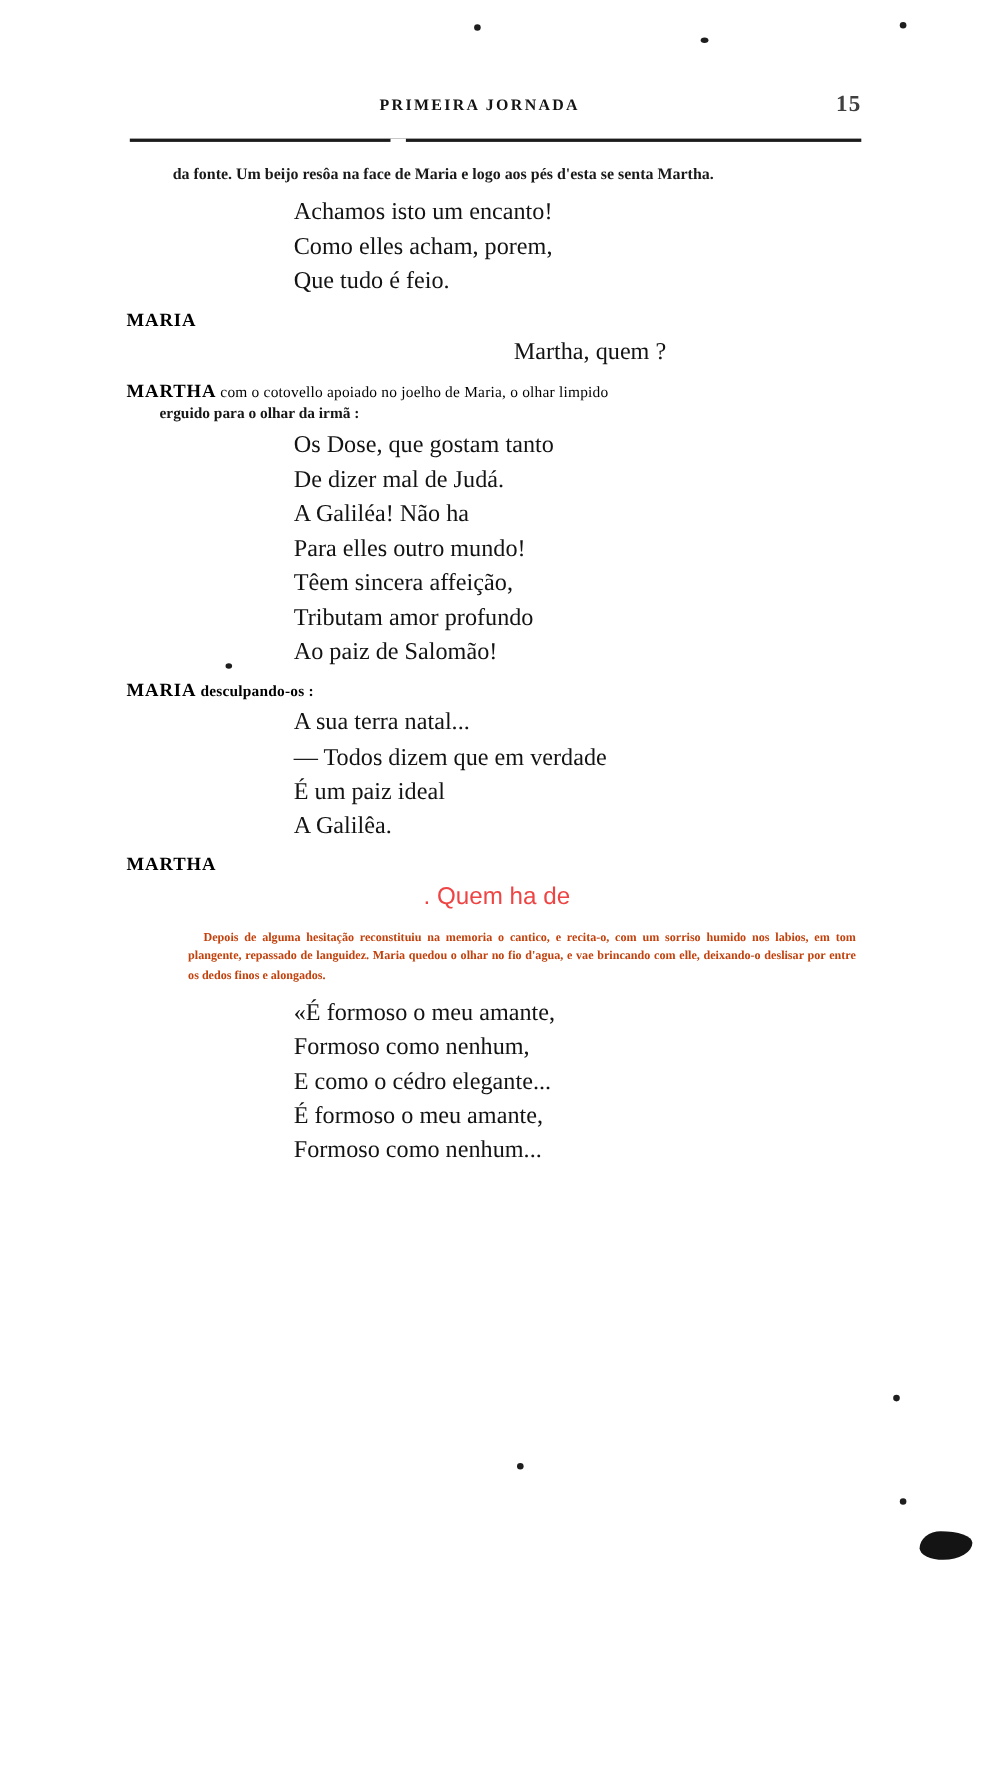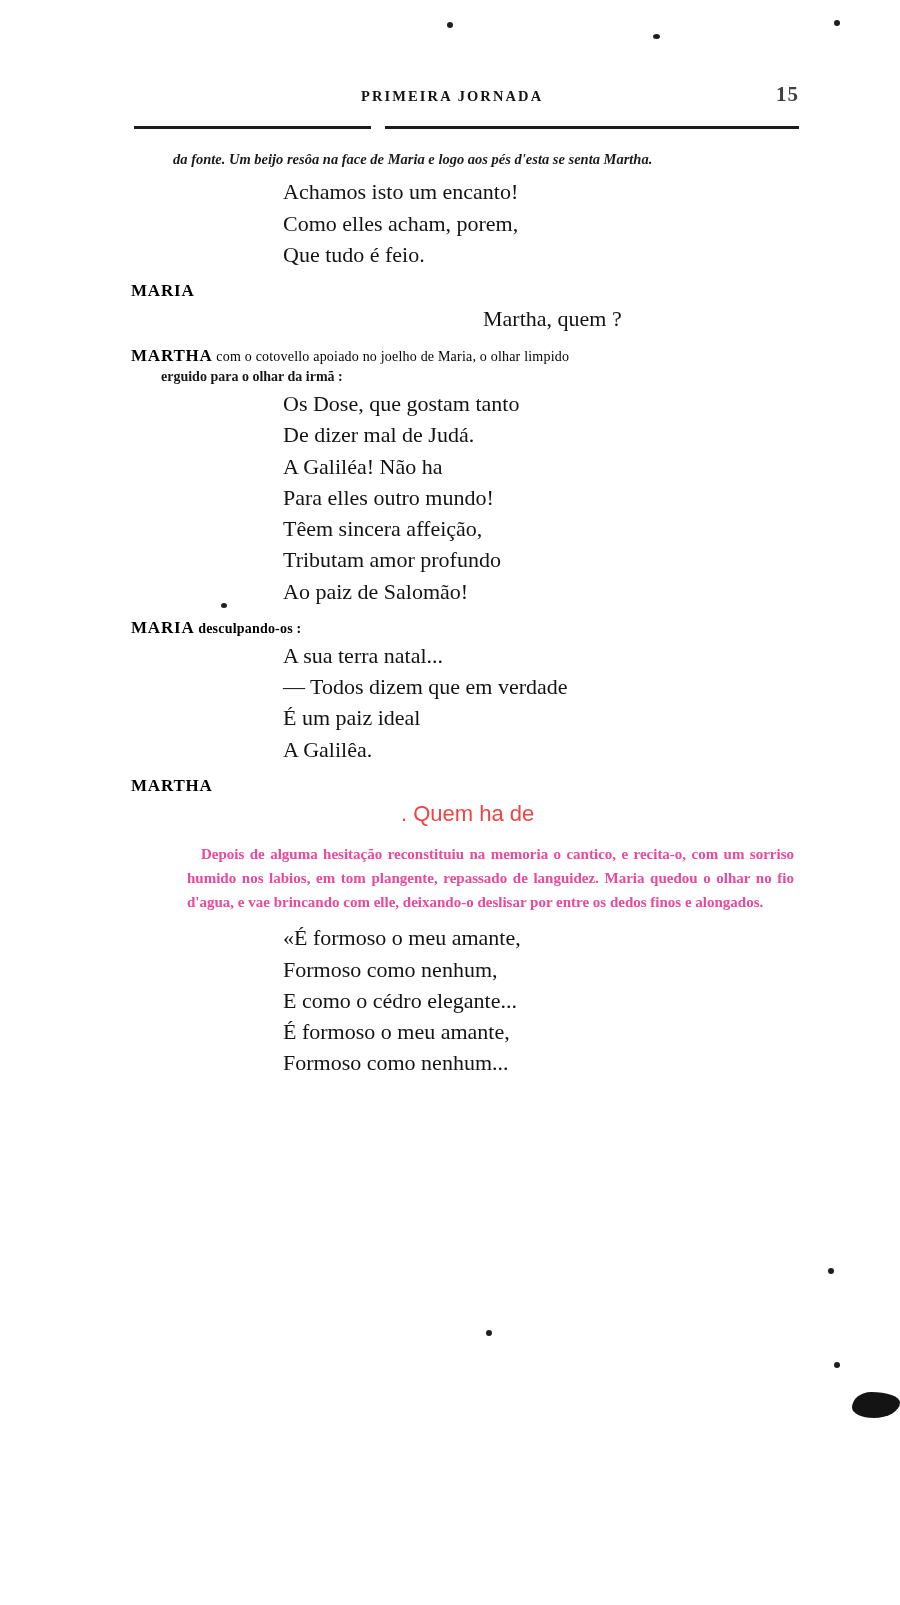--- a/index.html
+++ b/index.html
@@ -12,21 +12,20 @@
     background: #ffffff;
     font-family: "Liberation Serif", serif;
     color: #161616;
     position: relative;
     overflow: hidden;
   }
   .page {
     position: relative;
     width: 802px;
     height: 1605px;
-    margin-left: 16px;
   }
 
   
   .header {
     position: absolute;
     top: 88px;
     left: 115px;
     width: 670px;
     height: 26px;
   }
@@ -76,21 +75,20 @@
   }
 
   .stage {
     font-family: "Liberation Serif", serif;
     font-weight: bold;
     font-size: 14.5px;
     line-height: 1.55;
     color: #1a1a1a;
     margin: 0 0 6px 0;
     text-align: left;
-    font-style: italic;
   }
   .stage.indent-first {
     text-indent: 42px;
   }
 
   .speaker {
     font-family: "Liberation Serif", serif;
     font-weight: bold;
     font-size: 17px;
     letter-spacing: 0.8px;
@@ -139,23 +137,23 @@
     font-size: 22px;
     line-height: 1.42;
     color: #ef4444;
     margin: 0;
     padding-left: 270px;
   }
 
   .narr {
     font-family: "Liberation Serif", serif;
     font-weight: bold;
-    font-size: 15px;
+    font-size: 11px;
     line-height: 1.58;
-    color: #ec4899;
+    color: #c2410c;
     margin: 14px 0 6px 0;
     padding-left: 56px;
     text-indent: 14px;
     text-align: justify;
     padding-right: 12px;
   }
 
   .song {
     margin-top: 8px;
   }

